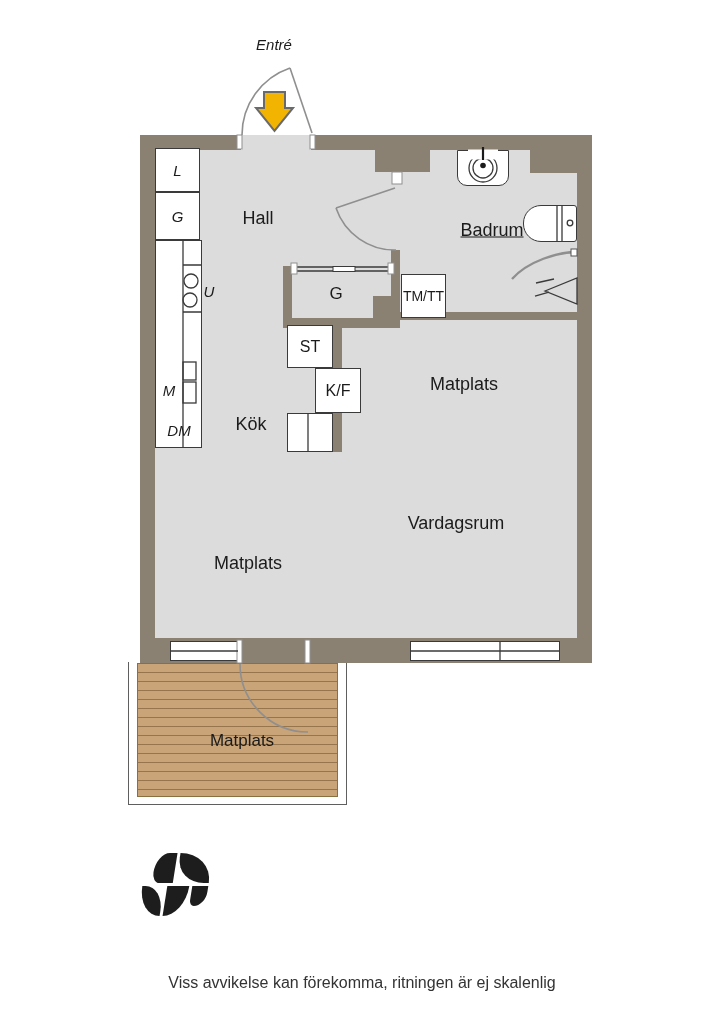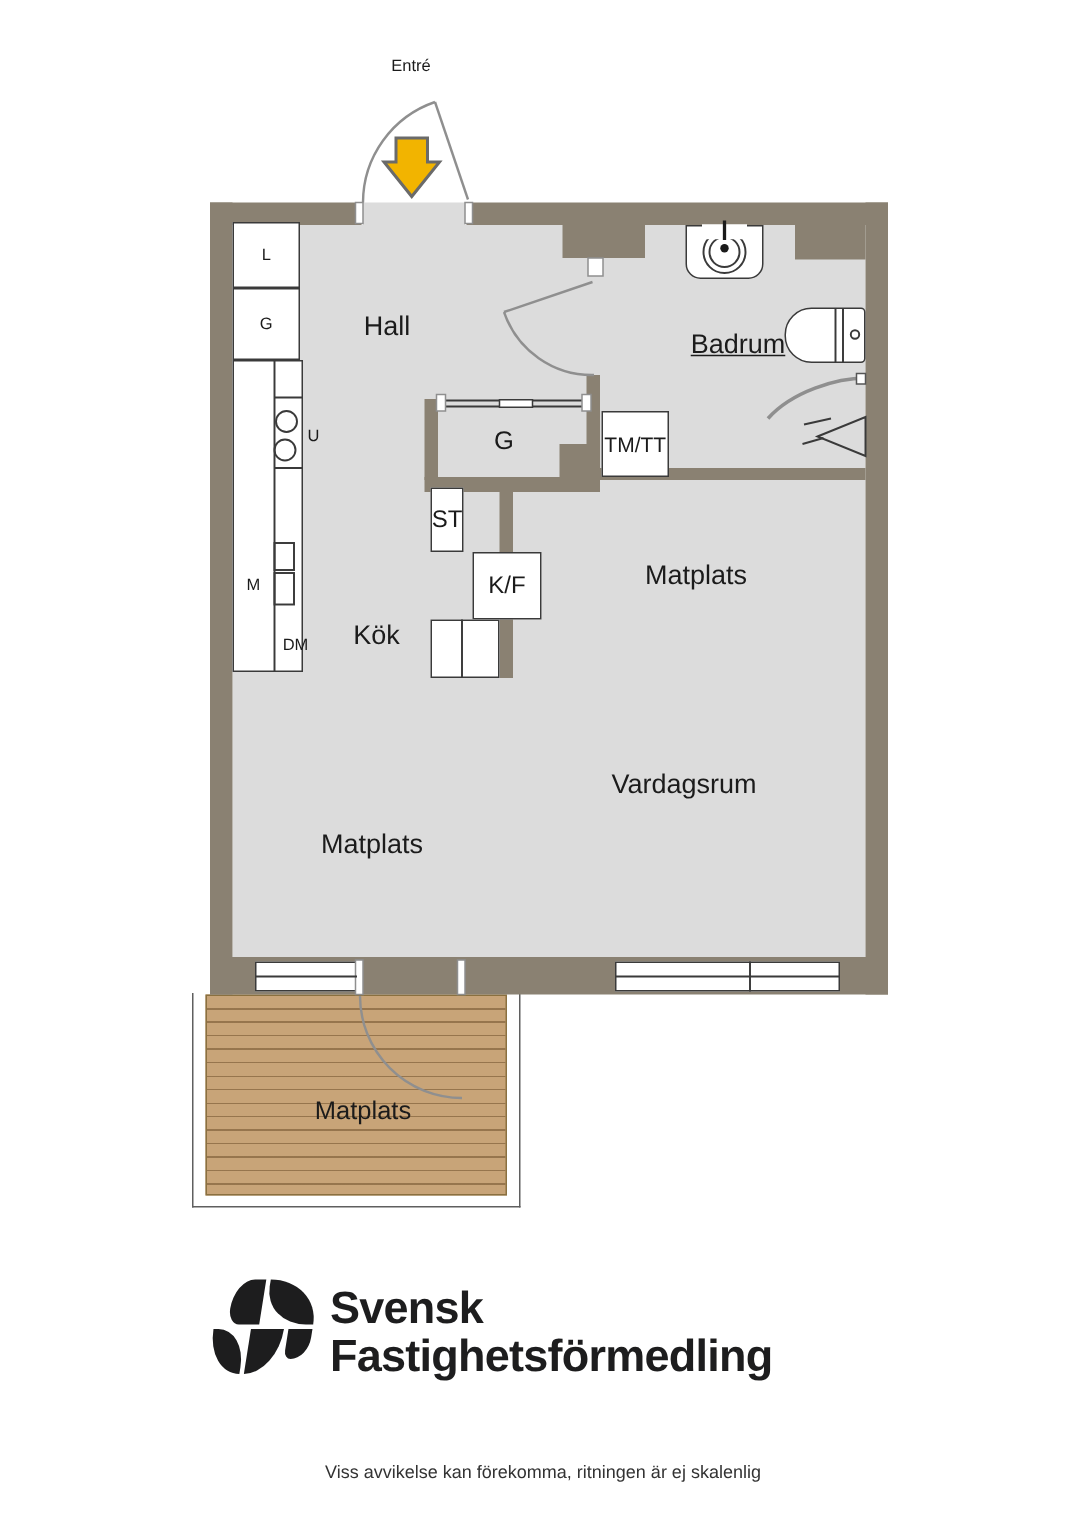--- a/index.html
+++ b/index.html
@@ -7,21 +7,21 @@
           font-family:"Liberation Sans", sans-serif;color:#1b1b1b;}
   
   .w{position:absolute;background:#8a8172;}
   .floor{position:absolute;background:#dcdcdc;}
   
   .box{position:absolute;background:#ffffff;border:1.4px solid #3a3a3a;box-sizing:border-box;
        display:flex;align-items:center;justify-content:center;}
   .box span{white-space:nowrap;}
   
   .lbl{position:absolute;transform:translate(-50%,-50%);white-space:nowrap;color:#1b1b1b;}
-  .fs18{font-size:18px;} .fs17{font-size:17px;} .fs15{font-size:11px;} .fs16{font-size:16px;} .fs14{font-size:14px;}
+  .fs18{font-size:18px;} .fs17{font-size:17px;} .fs15{font-size:15px;font-style:italic;} .fs16{font-size:16px;} .fs14{font-size:14px;}
   .overlay{position:absolute;left:0;top:0;pointer-events:none;}
   .arc{stroke:#8f8f8f;stroke-width:1.6;fill:none;}
   .thin{stroke:#3a3a3a;stroke-width:1.3;fill:none;}
   .post{fill:#ffffff;stroke:#8f8f8f;stroke-width:1;}
   
   .balcony-rail{position:absolute;left:128px;top:662px;width:219px;height:143px;box-sizing:border-box;
                 border:1.5px solid #5f5f5f;border-top:none;background:#ffffff;}
   .deck{position:absolute;left:137px;top:663px;width:201px;height:134px;box-sizing:border-box;
         background:#c8a478;border:1px solid #8a7040;
         background-image:repeating-linear-gradient(to bottom,transparent 0 8px,rgba(90,60,25,.45) 8px 9px);}
@@ -29,21 +29,21 @@
   
   .mark{position:absolute;left:142px;top:853px;width:66px;height:70px;transform:skewX(-9deg);}
   .petal{position:absolute;background:#1d1d1e;}
   .p1{left:9px;top:0;width:21px;height:30px;border-radius:100% 0 0 55%;}
   .p2{left:33px;top:0;width:33px;height:30px;border-radius:0 100% 0 85%;}
   .p3{left:0;top:33px;width:22px;height:30px;border-radius:0 85% 0 100%;}
   .p4{left:25px;top:33px;width:22px;height:30px;border-radius:0 0 100% 0;}
   .p5{left:50px;top:33px;width:16px;height:20px;border-radius:0 0 100% 40%;}
   .brand-text{position:absolute;left:220px;top:857px;font-size:30px;line-height:32px;font-weight:700;
               letter-spacing:-0.5px;color:#1d1d1e;}
-  .footer{position:absolute;left:0;top:974px;width:724px;text-align:center;font-size:12px;color:#333;}
+  .footer{position:absolute;left:0;top:974px;width:724px;text-align:center;font-size:16px;color:#333;}
 </style>
 </head>
 <body>
 
 <div class="canvas">
 
   <div class="floor" style="left:155px;top:150px;width:422px;height:488px;"></div>
   <div class="floor" style="left:242px;top:135px;width:68px;height:15px;"></div>
   <div class="deck-threshold"></div>
 
@@ -68,21 +68,21 @@
   <div class="box" style="left:170px;top:641px;width:68px;height:20px;"></div>
   <div class="box" style="left:410px;top:641px;width:150px;height:20px;"></div>
 
   <div class="box fs15" style="left:155px;top:148px;width:45px;height:44px;">
     <span>L</span>
   </div>
   <div class="box fs15" style="left:155px;top:192px;width:45px;height:48px;">
     <span>G</span>
   </div>
   <div class="box" style="left:155px;top:240px;width:47px;height:208px;"></div>
-  <div class="box fs16" style="left:287px;top:325px;width:22px;height:43px;">
+  <div class="box fs16" style="left:287px;top:325px;width:46px;height:43px;">
     <span>ST</span>
   </div>
   <div class="box fs16" style="left:287px;top:368px;width:46px;height:45px;margin-left:28px;">
     <span>K/F</span>
   </div>
   <div class="box" style="left:287px;top:413px;width:46px;height:39px;"></div>
   <div class="box fs14" style="left:401px;top:274px;width:45px;height:44px;">
     <span>TM/TT</span>
   </div>
 
@@ -161,29 +161,25 @@
   <div class="lbl fs18" style="left:258px;top:218px;">Hall</div>
   <div class="lbl fs18" style="left:492px;top:230px;text-decoration:underline;">Badrum</div>
   <div class="lbl fs17" style="left:336px;top:294px;">G</div>
   <div class="lbl fs18" style="left:251px;top:424px;">Kök</div>
   <div class="lbl fs18" style="left:464px;top:384px;">Matplats</div>
   <div class="lbl fs18" style="left:456px;top:523px;">Vardagsrum</div>
   <div class="lbl fs18" style="left:248px;top:563px;">Matplats</div>
   <div class="lbl fs17" style="left:242px;top:741px;">Matplats</div>
   <div class="lbl fs15" style="left:209px;top:291px;">U</div>
   <div class="lbl fs15" style="left:169px;top:390px;">M</div>
-  <div class="lbl fs15" style="left:179px;top:430px;margin-left:18px;">DM</div>
+  <div class="lbl fs15" style="left:179px;top:430px;">DM</div>
 
   <div class="mark">
     <div class="petal p1"></div>
     <div class="petal p2"></div>
     <div class="petal p3"></div>
     <div class="petal p4"></div>
     <div class="petal p5"></div>
   </div>
-  <div class="brand-text">
-    <div>Svensk</div>
-    <div>Fastighetsförmedling</div>
-  </div>
 
   <div class="footer">Viss avvikelse kan förekomma, ritningen är ej skalenlig</div>
 
 </div>
 
 </body></html>

